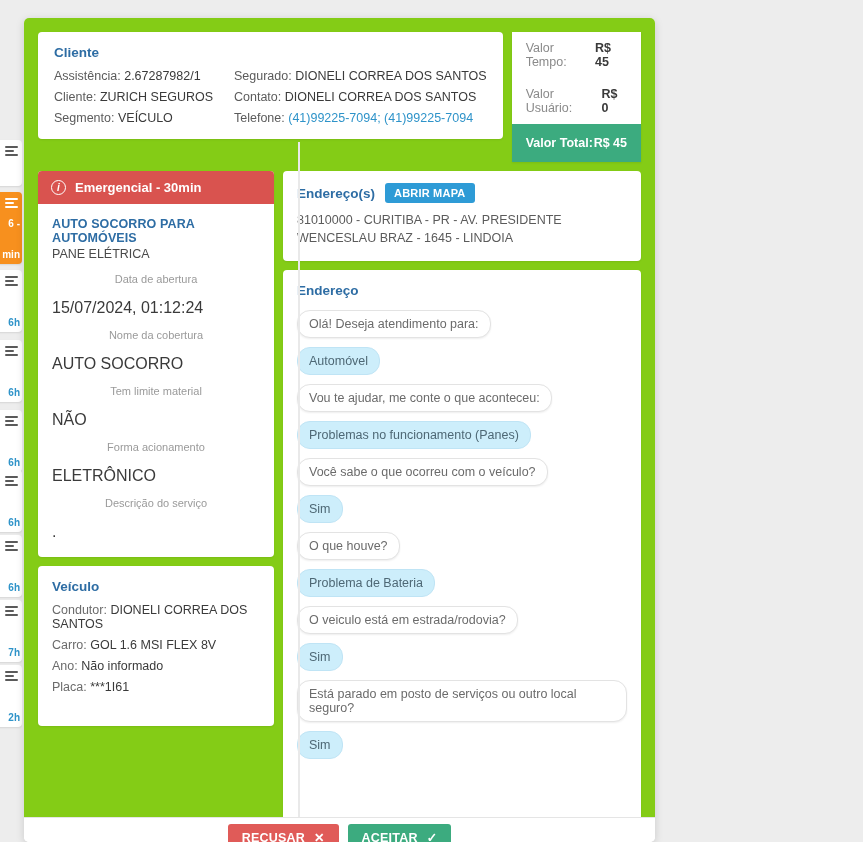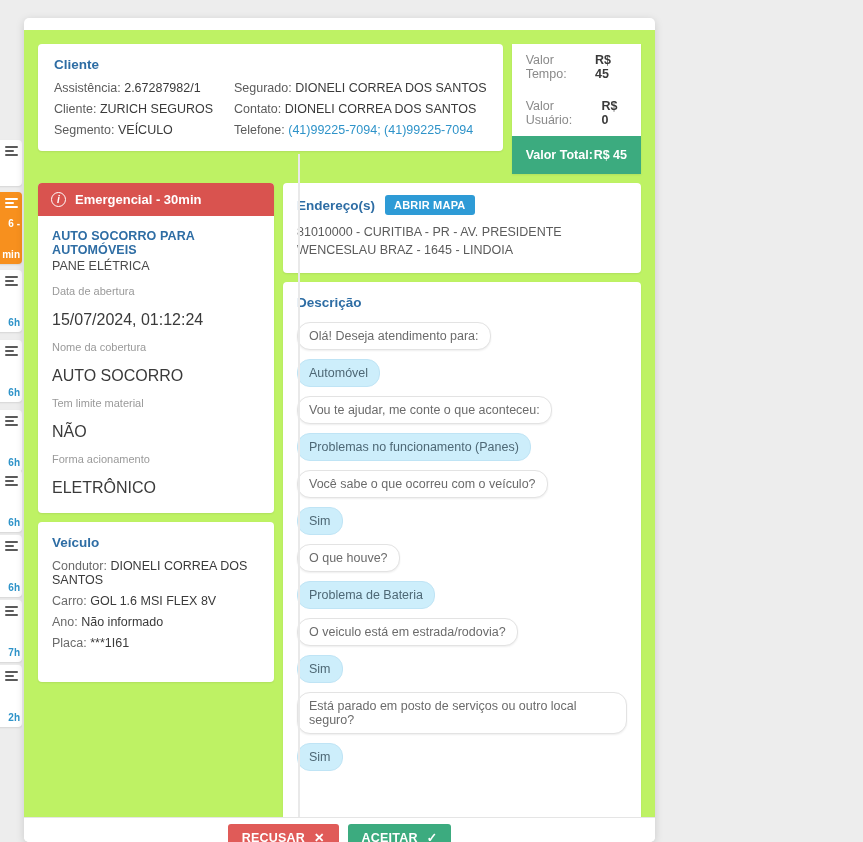--- a/index.html
+++ b/index.html
@@ -53,23 +53,23 @@
   #modal {
     position: absolute;
     left: 24px; top: 18px;
     width: 631px; height: 824px;
     background: #ffffff;
     border-radius: 5px;
     box-shadow: 0 2px 8px rgba(0,0,0,.15);
     overflow: hidden;
   }
   #modal-body {
-    position: absolute; left: 0; top: 12px;
+    position: absolute; left: 0; top: 0;
     width: 631px; height: 799px;
-    background: #bef264;
+    background: #84cc16;
     padding: 14px;
     overflow: hidden;
   }
 
   .card {
     background: #ffffff;
     border-radius: 4px;
     box-shadow: 0 1px 2px rgba(0,0,0,.08);
   }
   .card-title {
@@ -131,21 +131,21 @@
   }
   .service-body { padding: 13px 14px 16px 14px; }
   .service-head {
     color: #2e6da4; font-weight: bold; font-size: 12.5px;
     letter-spacing: .1px;
   }
   .service-sub {
     color: #4a4a4a; font-size: 12.5px; margin-top: 2px;
   }
   .field { margin-top: 12px; }
-  .field .flabel { color: #9a9a9a; font-size: 11px; }
+  .field .flabel { color: #9a9a9a; font-size: 11px; text-align: center; }
   .field .fvalue { color: #3a3a3a; font-size: 16px; margin-top: 14px; }
 
   
   #vehicle-card { margin-top: 9px; padding: 13px 14px 16px 14px; }
   .vline { font-size: 12.5px; color: #6b6b6b; margin-bottom: 7px; }
   .vline b { font-weight: normal; color: #3a3a3a; }
   .vline:last-child { margin-bottom: 16px; }
 
   
   #address-card { padding: 12px 23px 14px 14px; }
@@ -369,20 +369,24 @@
               <div class="fvalue">AUTO SOCORRO</div>
             </div>
             <div class="field">
               <div class="flabel">Tem limite material</div>
               <div class="fvalue">NÃO</div>
             </div>
             <div class="field">
               <div class="flabel">Forma acionamento</div>
               <div class="fvalue">ELETRÔNICO</div>
             </div>
+            <div class="field">
+              <div class="flabel">Descrição do serviço</div>
+              <div class="fvalue">.</div>
+            </div>
           </div>
         </div>
 
         <div class="card" id="vehicle-card">
           <div class="card-title">Veículo</div>
           <div class="vline">
             <span>Condutor:</span>
             <b>DIONELI CORREA DOS SANTOS</b>
           </div>
           <div class="vline">
@@ -405,21 +409,21 @@
 
         <div class="card" id="address-card">
           <div class="addr-head">
             <div class="card-title">Endereço(s)</div>
             <button class="btn-map">ABRIR MAPA</button>
           </div>
           <div class="addr-text">81010000 - CURITIBA - PR - AV. PRESIDENTE WENCESLAU BRAZ - 1645 - LINDOIA</div>
         </div>
 
         <div class="card" id="conditions-card">
-          <div class="card-title">Descrição</div>
+          <div class="card-title">Endereço</div>
           <div class="bubble-list">
             <div class="bubble q">Olá! Deseja atendimento para:</div>
             <div class="bubble a">Automóvel</div>
             <div class="bubble q">Vou te ajudar, me conte o que aconteceu:</div>
             <div class="bubble a">Problemas no funcionamento (Panes)</div>
             <div class="bubble q">Você sabe o que ocorreu com o veículo?</div>
             <div class="bubble a">Sim</div>
             <div class="bubble q">O que houve?</div>
             <div class="bubble a">Problema de Bateria</div>
             <div class="bubble q">O veiculo está em estrada/rodovia?</div>

